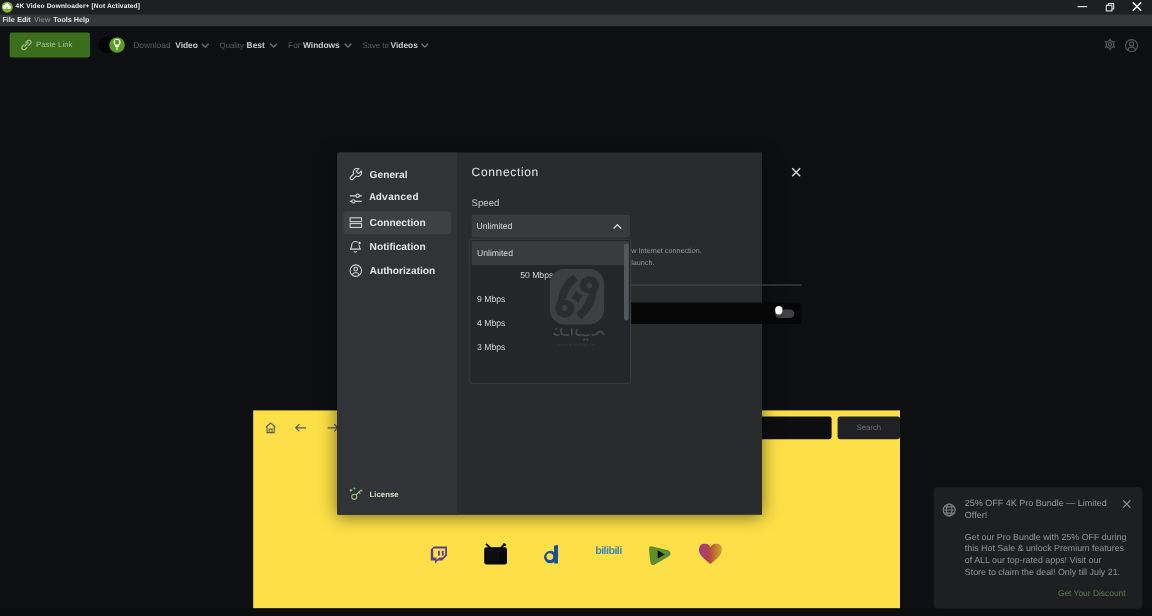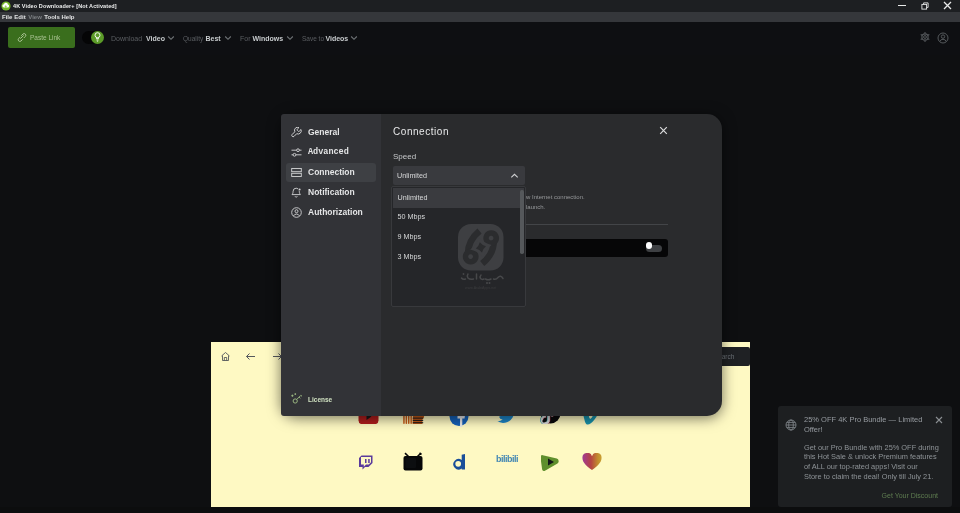--- a/index.html
+++ b/index.html
@@ -83,21 +83,21 @@
     </g>
     <circle cx="6" cy="6" r="1.4" fill="none" stroke="#54585b" stroke-width="1"></circle>
   </svg>
   <svg class="abs" style="left:937px;top:10px;" width="12" height="12" viewBox="0 0 12 12">
     <circle cx="6" cy="6" r="5" fill="none" stroke="#54585b" stroke-width="1"></circle>
     <circle cx="6" cy="4.6" r="1.7" fill="none" stroke="#54585b" stroke-width="1"></circle>
     <path d="M2.7 9.6 a3.5 3.5 0 0 1 6.6 0" fill="none" stroke="#54585b" stroke-width="1"></path>
   </svg>
 </div>
 
-<div class="abs" style="left:211px;top:342px;width:539px;height:165px;background:#fef9c3;">
+<div class="abs" style="left:211px;top:342px;width:539px;height:165px;background:#fde047;">
 
   <svg class="abs" style="left:9px;top:9px;" width="11" height="11" viewBox="0 0 11 11">
       <path d="M1.5 5 L5.5 1.5 L9.5 5 M2.5 4.5 V9.5 H8.5 V4.5 M4.3 9.5 V6.5 H6.7 V9.5" stroke="#55585c" stroke-width="0.9" fill="none"></path>
     </svg>
   <svg class="abs" style="left:34px;top:10px;" width="11" height="9" viewBox="0 0 11 9">
       <path d="M10 4.5 H1.5 M4.5 1.5 L1.5 4.5 L4.5 7.5" stroke="#55585c" stroke-width="1" fill="none"></path>
     </svg>
   <svg class="abs" style="left:61px;top:10px;" width="11" height="9" viewBox="0 0 11 9">
       <path d="M1 4.5 H9.5 M6.5 1.5 L9.5 4.5 L6.5 7.5" stroke="#55585c" stroke-width="1" fill="none"></path>
     </svg>
@@ -169,21 +169,21 @@
           <stop offset="0.8" stop-color="#c28a2e"></stop>
           <stop offset="1" stop-color="#c9a032"></stop>
         </linearGradient>
       </defs>
     <path d="M10 17 C4 12.5 0.5 9 0.5 5.4 A4.9 4.9 0 0 1 10 3.2 A4.9 4.9 0 0 1 19.5 5.4 C19.5 9 16 12.5 10 17 z" fill="url(#hg)"></path>
   </svg>
 </div>
 
 <div class="abs" style="left:0;top:507px;width:960px;height:6px;background:#0c0d0e;"></div>
 
-<div class="abs" style="left:281px;top:114px;width:441px;height:302px;background:#2a2b2d;border-radius:15px;box-shadow:0 2px 14px rgba(0,0,0,0.55);">
+<div class="abs" style="left:281px;top:127px;width:354px;height:302px;background:#2a2b2d;border-radius:0;box-shadow:0 2px 14px rgba(0,0,0,0.55);">
 
   <div class="abs" style="left:0;top:0;width:100px;height:302px;background:#323337;border-radius:3px 0 0 3px;"></div>
   <div class="abs" style="left:5px;top:49px;width:90px;height:19px;background:#3e4044;border-radius:3px;"></div>
 
   <div class="abs" style="left:27px;top:8px;width:70px;font-size:8.5px;font-weight:bold;color:#e4e5e6;">
     <div style="height:20px;line-height:20px;">General</div>
     <div style="height:20px;line-height:20px;font-family:Liberation Mono, monospace;">Advanced</div>
     <div style="height:20px;line-height:20px;">Connection</div>
     <div style="height:20px;line-height:20px;">Notification</div>
     <div style="height:20px;line-height:20px;">Authorization</div>
@@ -241,22 +241,23 @@
     <div class="abs" style="left:4px;top:0;height:19px;line-height:20px;font-size:7.2px;color:#d8d9da;">Unlimited</div>
     <svg class="abs" style="left:117px;top:7px;" width="9" height="6" viewBox="0 0 9 6">
         <path d="M1.3 4.4 L4.5 1.3 L7.7 4.4" stroke="#cfd0d2" stroke-width="1.1" fill="none"></path>
       </svg>
   </div>
 
   <div class="abs" style="left:110px;top:72px;width:135px;height:121px;background:#252629;border:1px solid #38393c;border-radius:2px;">
     <div class="abs" style="left:1px;top:1px;width:131px;height:20px;background:#3a3b3f;"></div>
     <div class="abs" style="left:5.5px;top:0;width:120px;font-size:7.2px;color:#d8d9da;">
       <div style="height:20px;line-height:21px;">Unlimited</div>
-      <div style="height:20px;line-height:20px;">50 Mbps</div>
+      <div style="height:20px;line-height:20px;margin-left:36px;">50 Mbps</div>
       <div style="height:20px;line-height:20px;">9 Mbps</div>
+      <div style="height:20px;line-height:20px;">4 Mbps</div>
       <div style="height:20px;line-height:20px;">3 Mbps</div>
     </div>
     <div class="abs" style="left:128px;top:2.5px;width:3.5px;height:64px;background:#55585b;border-radius:1.75px;"></div>
   </div>
 </div>
 
 <div class="abs" style="left:458px;top:224px;width:100px;height:70px;">
   <svg width="100" height="70" viewBox="0 0 100 70">
     <rect x="0" y="0" width="45.5" height="46.5" rx="13" fill="#3e3f42"></rect>
     <g fill="none" stroke="#2b2c2e" stroke-width="6.5">

